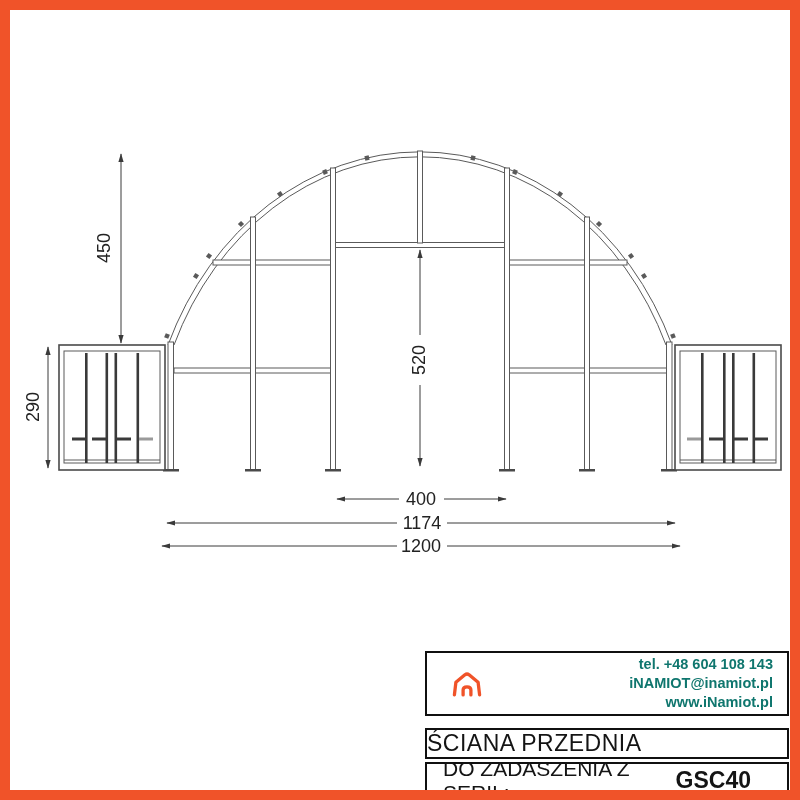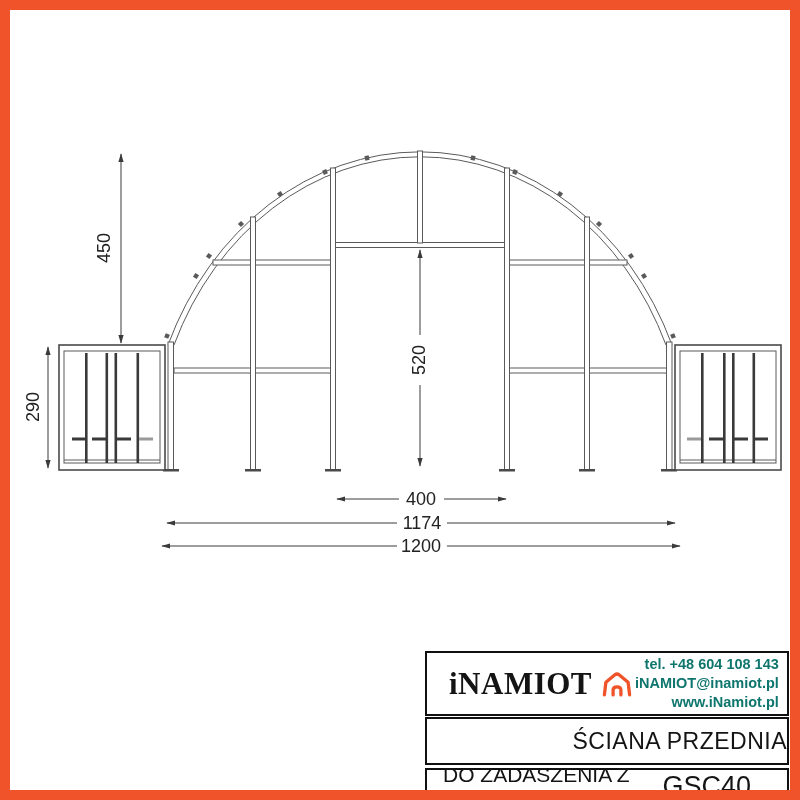--- a/index.html
+++ b/index.html
@@ -14,26 +14,26 @@
   svg.drawing{position:absolute;left:0;top:0;z-index:1;}
 
   .title-block{position:absolute;left:425px;top:651px;width:364px;z-index:4;}
   .tb-row{border:2px solid #101010;background:#fff;box-sizing:border-box;}
   .tb-row1{height:65px;display:flex;align-items:center;justify-content:space-between;
            padding:0 14px 0 22px;}
   .brand-wrap{display:flex;align-items:center;gap:7px;}
   .brand-text{font-family:"Liberation Serif", serif;font-weight:700;font-size:31px;
               color:#141414;letter-spacing:0.5px;line-height:1;}
   .contact{text-align:right;font-weight:700;font-size:14.5px;line-height:1.3;color:#0f766e;}
-  .tb-row2{margin-top:1px;height:48px;display:flex;align-items:center;justify-content:flex-end;
+  .tb-row2{margin-top:12px;height:31px;display:flex;align-items:center;justify-content:flex-start;
            font-size:23px;color:#141414;letter-spacing:0.5px;}
   .tb-row3{margin-top:3px;height:37px;display:flex;align-items:center;
            justify-content:space-between;padding:0 36px 0 16px;color:#141414;}
   .series-label{font-size:21px;}
-  .series-code{font-size:27px;font-weight:400;}
+  .series-code{font-size:23px;font-weight:700;}
 </style>
 </head>
 <body>
 
 <div class="frame"></div>
 
 <svg class="drawing" width="800" height="800" viewBox="0 0 800 800">
   <defs>
     <marker id="arr" viewBox="0 0 10 10" refX="9.2" refY="5" markerWidth="9" markerHeight="9" orient="auto-start-reverse">
       <path d="M0 2 L10 5 L0 8 z" fill="#3a3a3a"></path>
@@ -141,21 +141,20 @@
     <text x="419" y="360" transform="rotate(-90 419 360)" dominant-baseline="central">520</text>
     <text x="421" y="499" dominant-baseline="central">400</text>
     <text x="422" y="523" dominant-baseline="central">1174</text>
     <text x="421" y="546" dominant-baseline="central">1200</text>
   </g>
 </svg>
 
 <div class="title-block">
   <div class="tb-row tb-row1">
     <div class="brand-wrap">
-      <span class="brand-text">iNAMIOT</span>
       <svg width="36" height="27" viewBox="0 0 60 44">
         <g fill="none" stroke="#F05329" stroke-width="5.5" stroke-linecap="round" stroke-linejoin="round">
           <path d="M 9 41 L 11.5 20 L 26.5 7.5 Q 30 5 33.5 7.5 L 48.5 20 L 51 41"></path>
           <path d="M 23.5 41 L 23.5 33 Q 23.5 27.5 30 27.5 Q 36.5 27.5 36.5 33 L 36.5 41"></path>
         </g>
       </svg>
     </div>
     <div class="contact">
       <div>tel. +48 604 108 143</div>
       <div>iNAMIOT@inamiot.pl</div>

